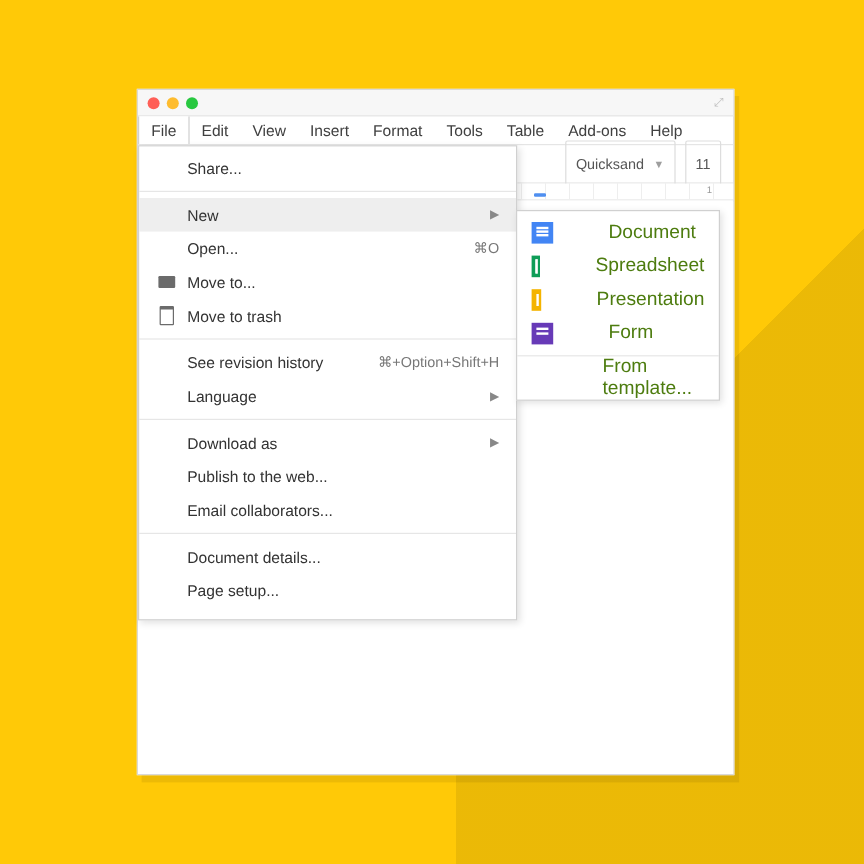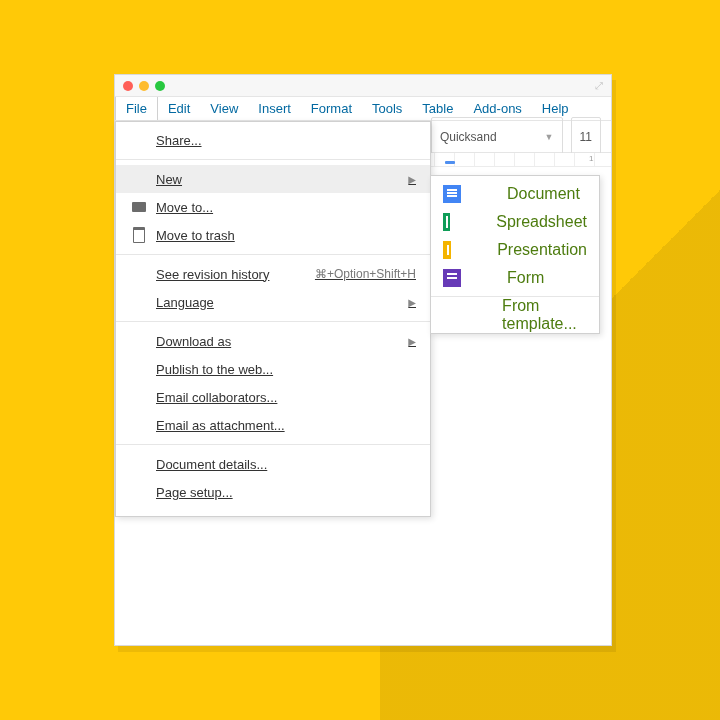--- a/index.html
+++ b/index.html
@@ -39,21 +39,21 @@
 .dot.red { background: #ff5f57; }
 .dot.yellow { background: #febc2e; }
 .dot.green { background: #28c840; }
 .expand-icon { position: absolute; right: 8px; color: #c0c0c0; font-size: 10px; }
 .menubar {
   height: 24px;
   display: flex;
   align-items: stretch;
   border-bottom: 1px solid #e5e5e5;
   font-size: 13px;
-  color: #0369a1;
+  color: #404040;
 }
 .menu-item {
   padding: 0 10px;
   display: flex;
   align-items: center;
   cursor: default;
 }
 .menu-item.active {
   border-left: 1px solid #d0d0d0;
   border-right: 1px solid #d0d0d0;
@@ -72,21 +72,20 @@
   font-size: 12px;
   color: #555;
 }
 .tool-box {
   border: 1px solid #ddd;
   height: 40px;
   display: flex;
   align-items: center;
   padding: 0 8px;
   border-radius: 2px;
-  gap: 40px;
 }
 .tool-arrow { color: #9e9e9e; font-size: 9px; margin-left: 8px; }
 .ruler {
   height: 14px;
   border-bottom: 1px solid #ececec;
   background: repeating-linear-gradient(to right, #fff 0, #fff 19px, #eee 19px, #eee 20px);
   position: relative;
 }
 .ruler::after {
   content: "";
@@ -104,21 +103,20 @@
 }
 .file-menu {
   position: absolute;
   left: 0; top: 46px;
   width: 316px;
   background: #fff;
   border: 1px solid #d0d0d0;
   box-shadow: 2px 2px 6px rgba(0,0,0,0.12);
   z-index: 2;
   padding: 4px 0 10px 0;
-  text-decoration: underline;
 }
 .fm-row {
   display: flex;
   align-items: center;
   height: 28px;
   padding: 0 14px 0 12px;
   font-size: 13px;
   color: #333;
   cursor: default;
 }
@@ -261,20 +259,25 @@
       <span class="fm-label">Share...</span>
     </div>
     <div class="fm-sep"></div>
 
     <div class="fm-row highlight">
       <span class="fm-icon"></span>
       <span class="fm-label">New</span>
       <span class="fm-arrow">▶</span>
     </div>
     <div class="fm-row">
+      <span class="fm-icon"></span>
+      <span class="fm-label">Open...</span>
+      <span class="fm-shortcut">⌘O</span>
+    </div>
+    <div class="fm-row">
       <span class="fm-icon folder-icon"></span>
       <span class="fm-label">Move to...</span>
     </div>
     <div class="fm-row">
       <span class="fm-icon trash-icon"></span>
       <span class="fm-label">Move to trash</span>
     </div>
     <div class="fm-sep"></div>
 
     <div class="fm-row">
@@ -295,24 +298,20 @@
       <span class="fm-arrow">▶</span>
     </div>
     <div class="fm-row">
       <span class="fm-icon"></span>
       <span class="fm-label">Publish to the web...</span>
     </div>
     <div class="fm-row">
       <span class="fm-icon"></span>
       <span class="fm-label">Email collaborators...</span>
     </div>
-    <div class="fm-row">
-      <span class="fm-icon"></span>
-      <span class="fm-label">Email as attachment...</span>
-    </div>
     <div class="fm-sep"></div>
 
     <div class="fm-row">
       <span class="fm-icon"></span>
       <span class="fm-label">Document details...</span>
     </div>
     <div class="fm-row">
       <span class="fm-icon"></span>
       <span class="fm-label">Page setup...</span>
     </div>

